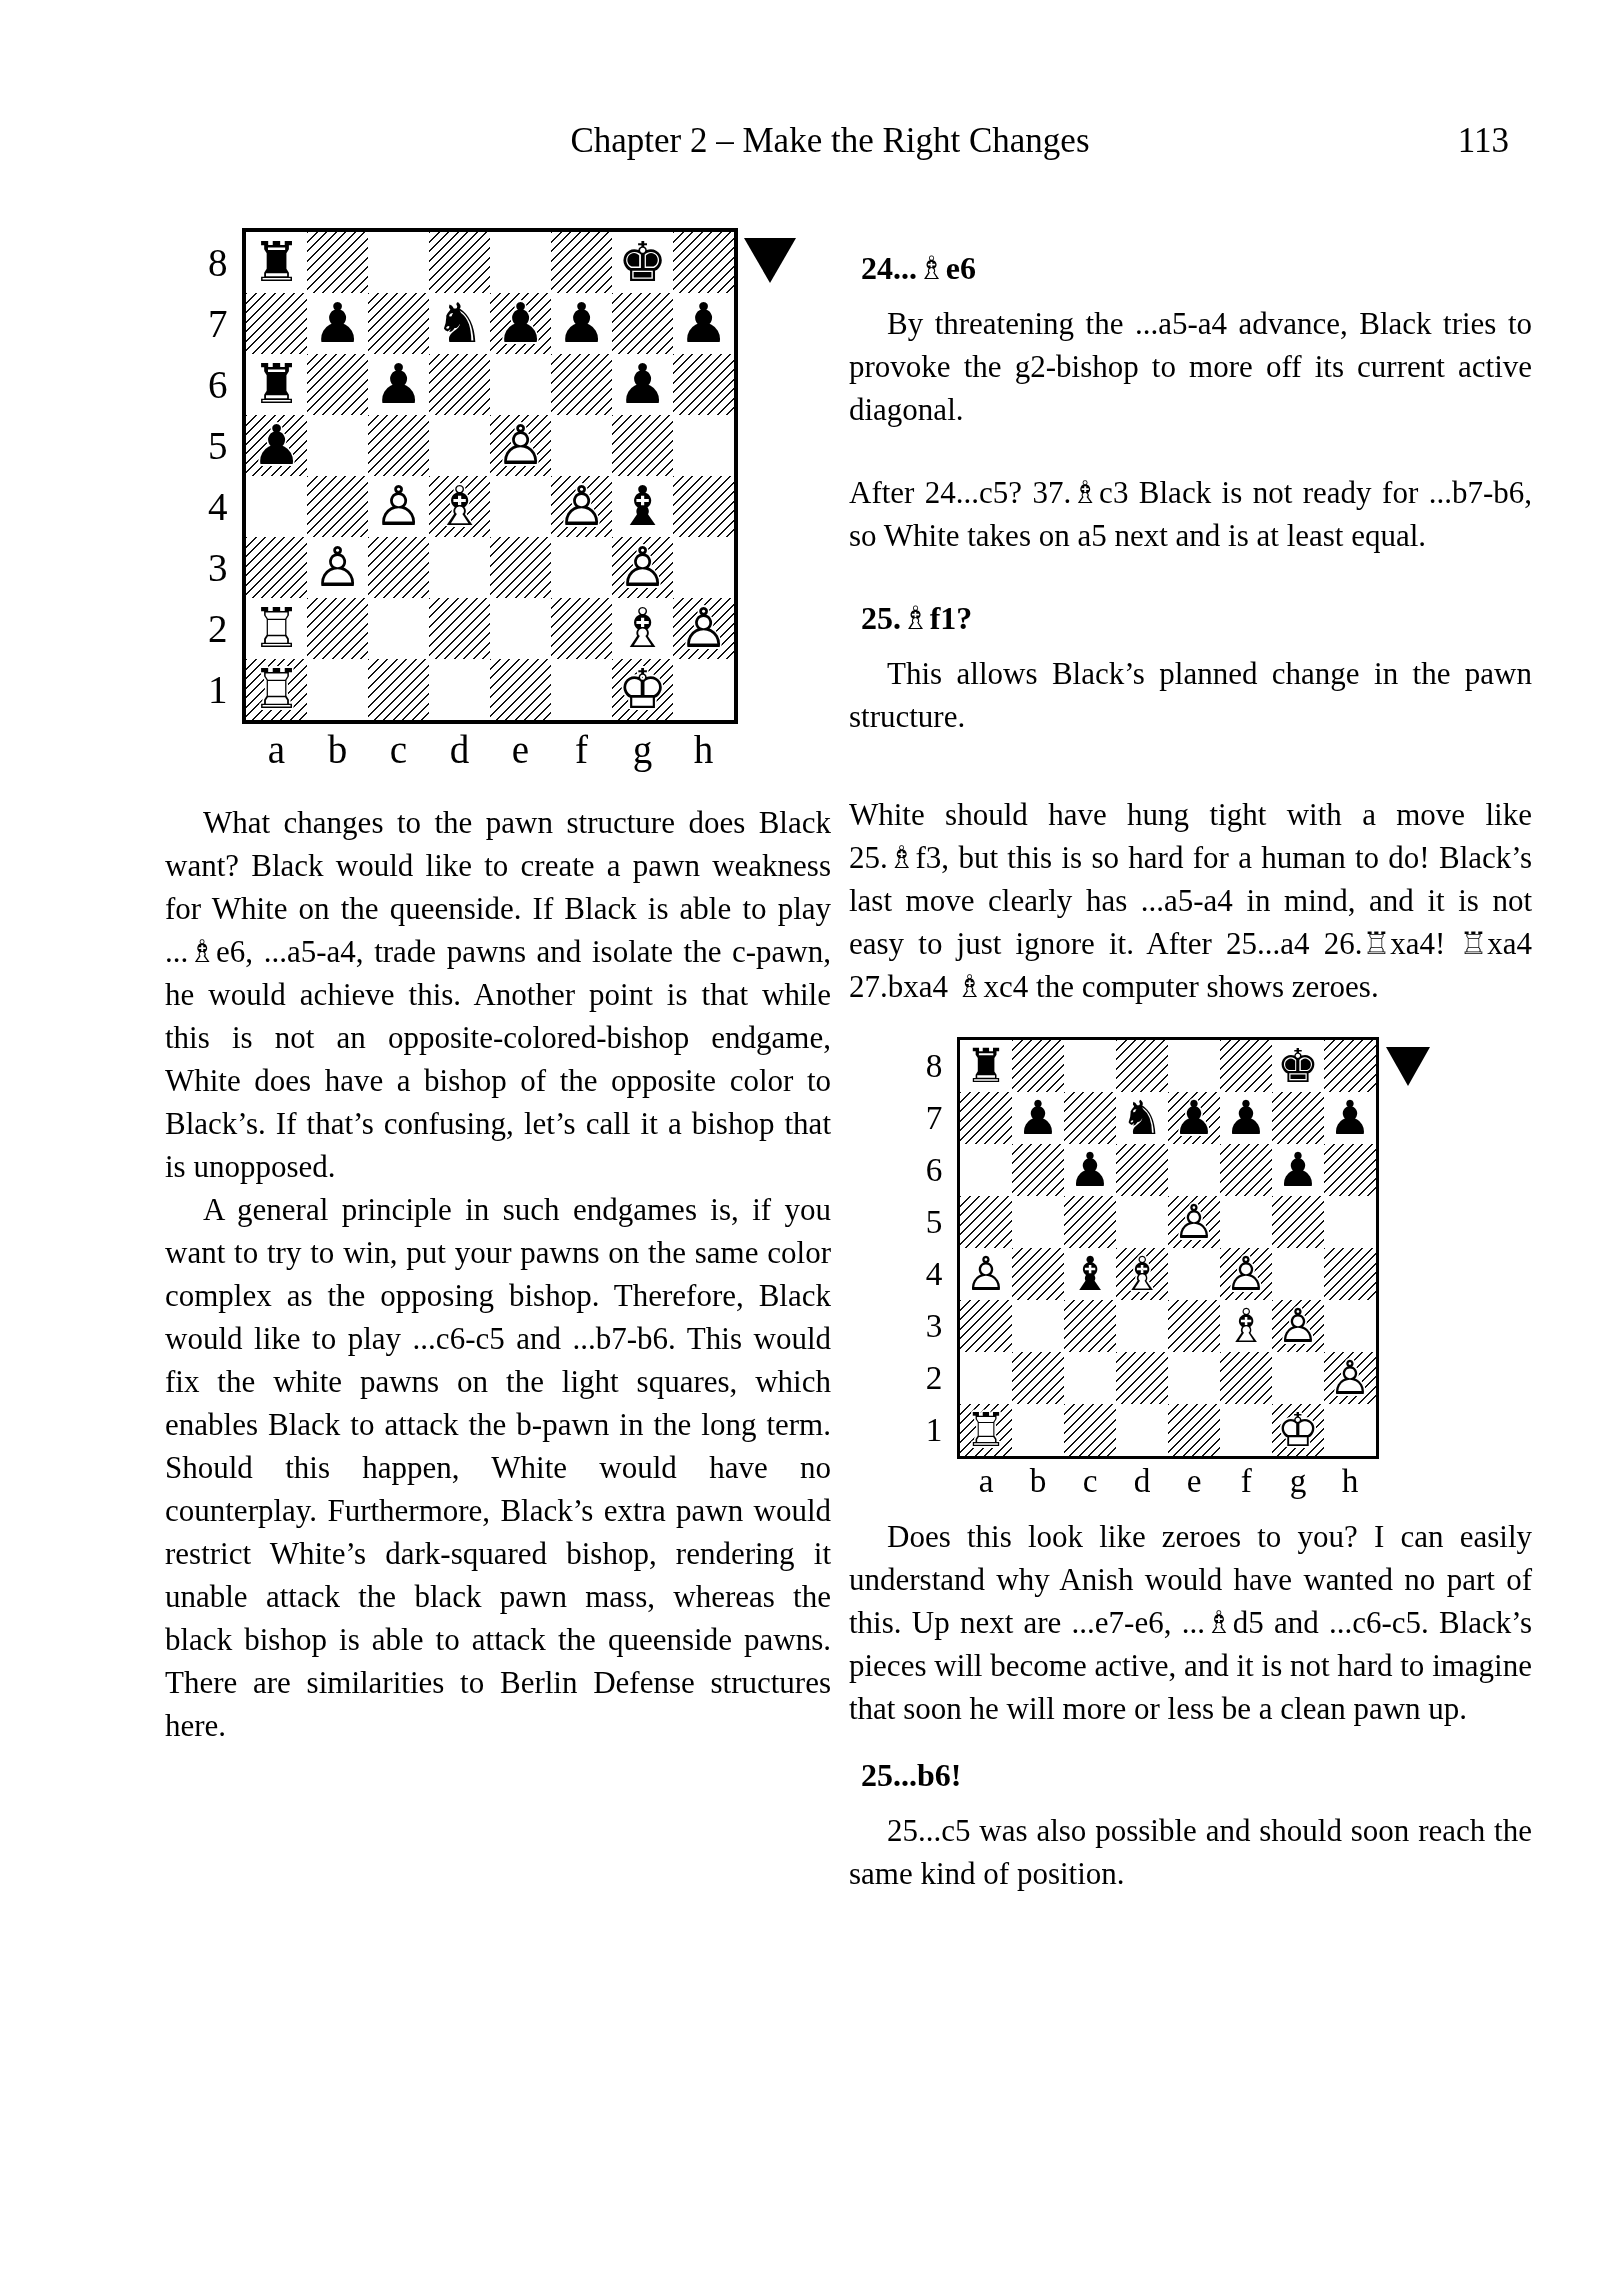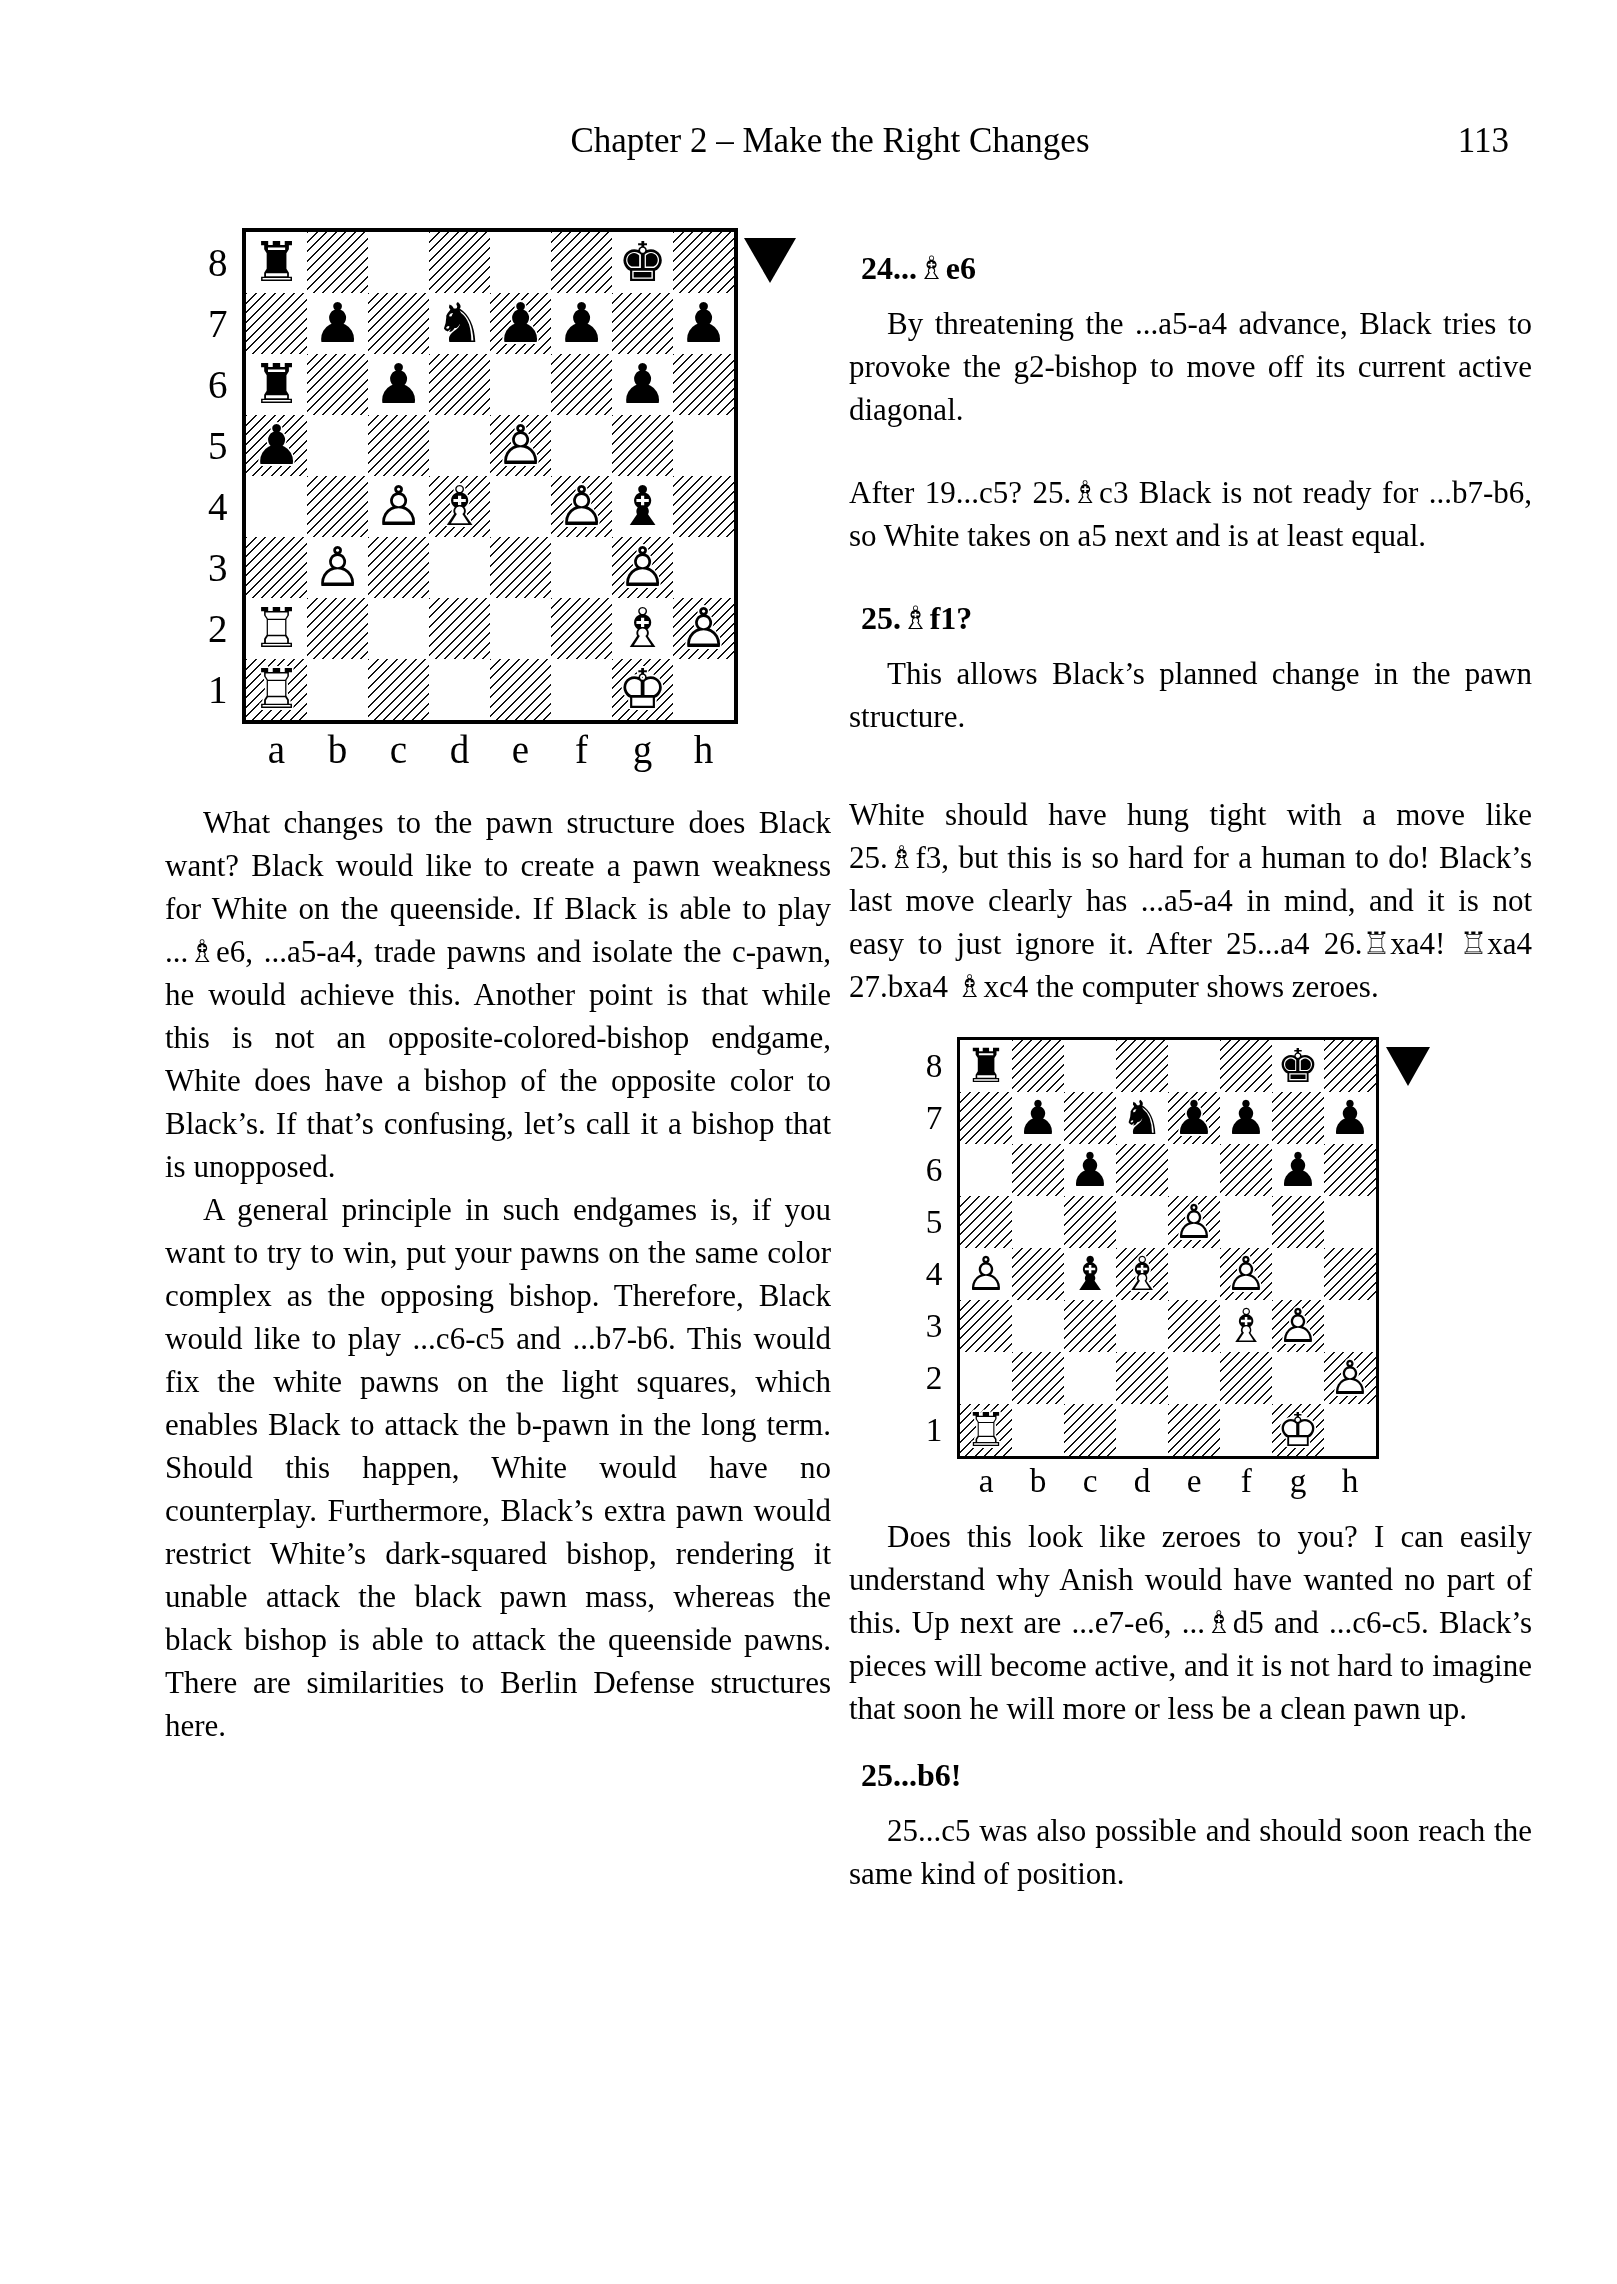--- a/index.html
+++ b/index.html
@@ -303,22 +303,22 @@
         </div>
     </div>
 
     <p class="para">What changes to the pawn structure does Black want? Black would like to create a pawn weakness for White on the queenside. If Black is able to play ...♗e6, ...a5-a4, trade pawns and isolate the c-pawn, he would achieve this. Another point is that while this is not an opposite-colored-bishop endgame, White does have a bishop of the opposite color to Black’s. If that’s confusing, let’s call it a bishop that is unopposed.</p>
     <p class="para">A general principle in such endgames is, if you want to try to win, put your pawns on the same color complex as the opposing bishop. Therefore, Black would like to play ...c6-c5 and ...b7-b6. This would fix the white pawns on the light squares, which enables Black to attack the b-pawn in the long term. Should this happen, White would have no counterplay. Furthermore, Black’s extra pawn would restrict White’s dark-squared bishop, rendering it unable attack the black pawn mass, whereas the black bishop is able to attack the queenside pawns. There are similarities to Berlin Defense structures here.</p>
   </div>
 
   <div class="col col-right">
 
     <h3 class="move-heading">24...♗e6</h3>
-    <p class="para">By threatening the ...a5-a4 advance, Black tries to provoke the g2-bishop to move off its current active diagonal.</p>
-    <p class="para flush mt-blank">After 19...c5? 25.♗c3 Black is not ready for ...b7-b6, so White takes on a5 next and is at least equal.</p>
+    <p class="para">By threatening the ...a5-a4 advance, Black tries to provoke the g2-bishop to more off its current active diagonal.</p>
+    <p class="para flush mt-blank">After 24...c5? 37.♗c3 Black is not ready for ...b7-b6, so White takes on a5 next and is at least equal.</p>
 
     <h3 class="move-heading mt-head2">25.♗f1?</h3>
     <p class="para">This allows Black’s planned change in the pawn structure.</p>
     <p class="para flush mt-para4">White should have hung tight with a move like 25.♗f3, but this is so hard for a human to do! Black’s last move clearly has ...a5-a4 in mind, and it is not easy to just ignore it. After 25...a4 26.♖xa4! ♖xa4 27.bxa4 ♗xc4 the computer shows zeroes.</p>
 
     <div class="diagram diagram-2">
       <div class="diagram-top">
         <div class="ranks">
             <div class="rank-label">8</div>
             <div class="rank-label">7</div>

